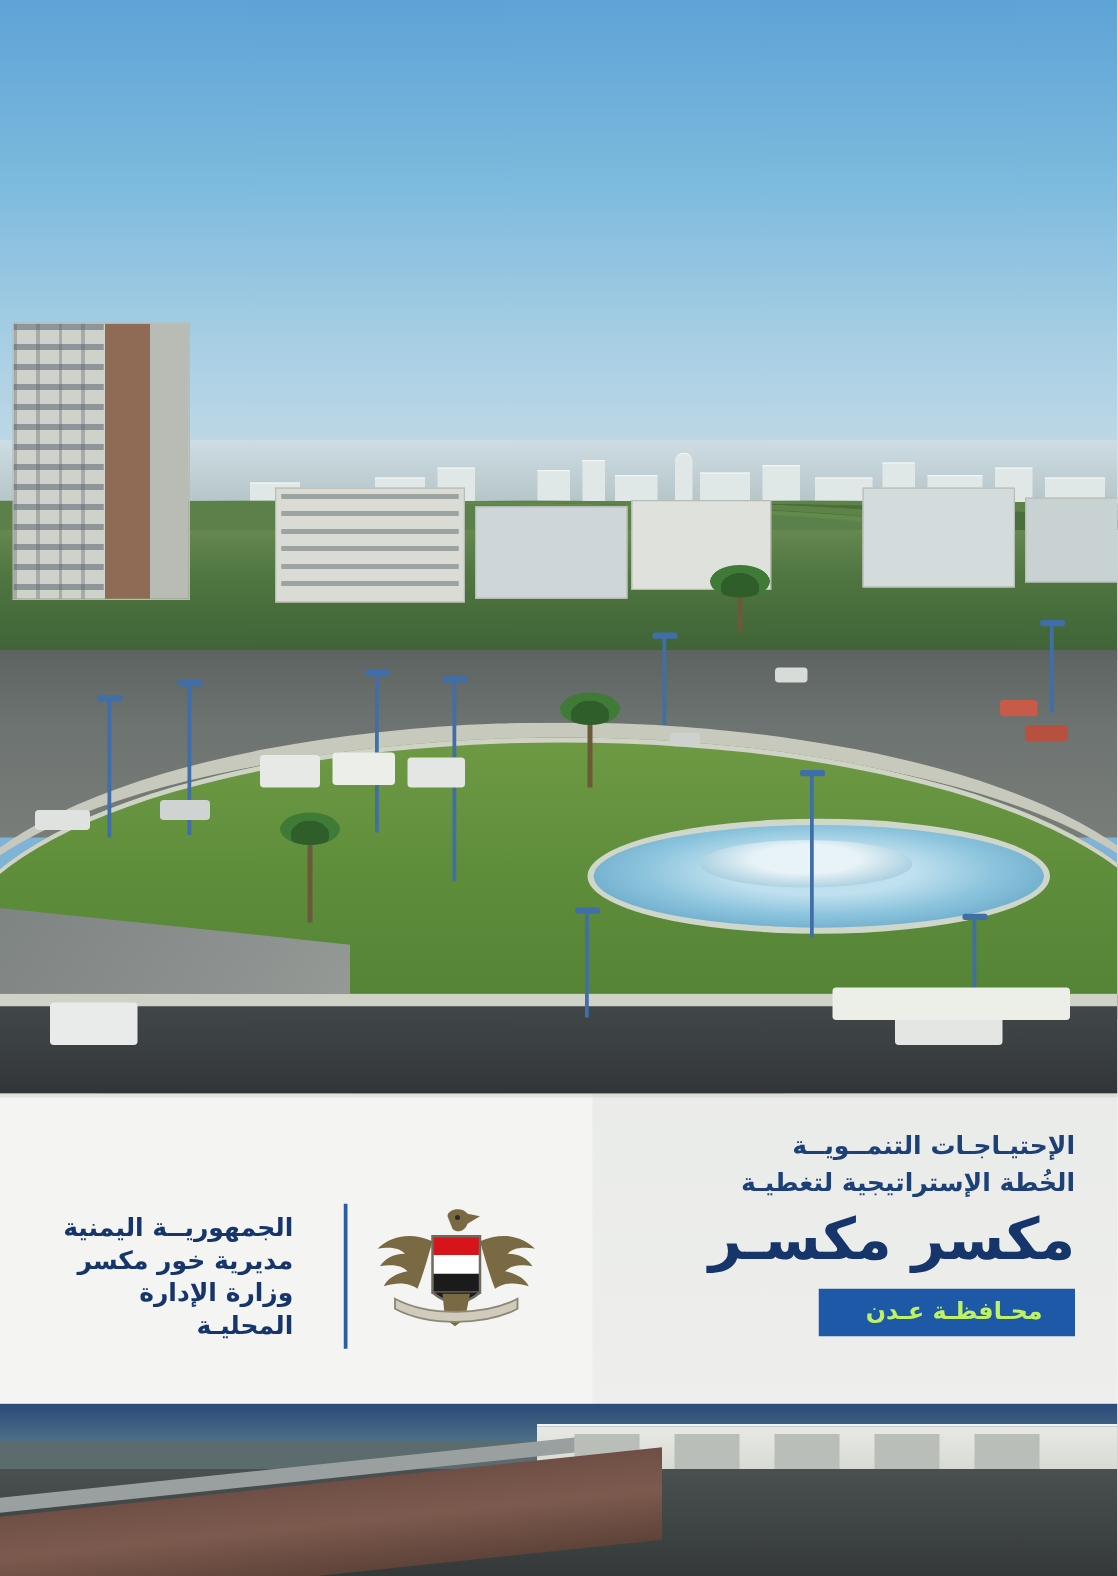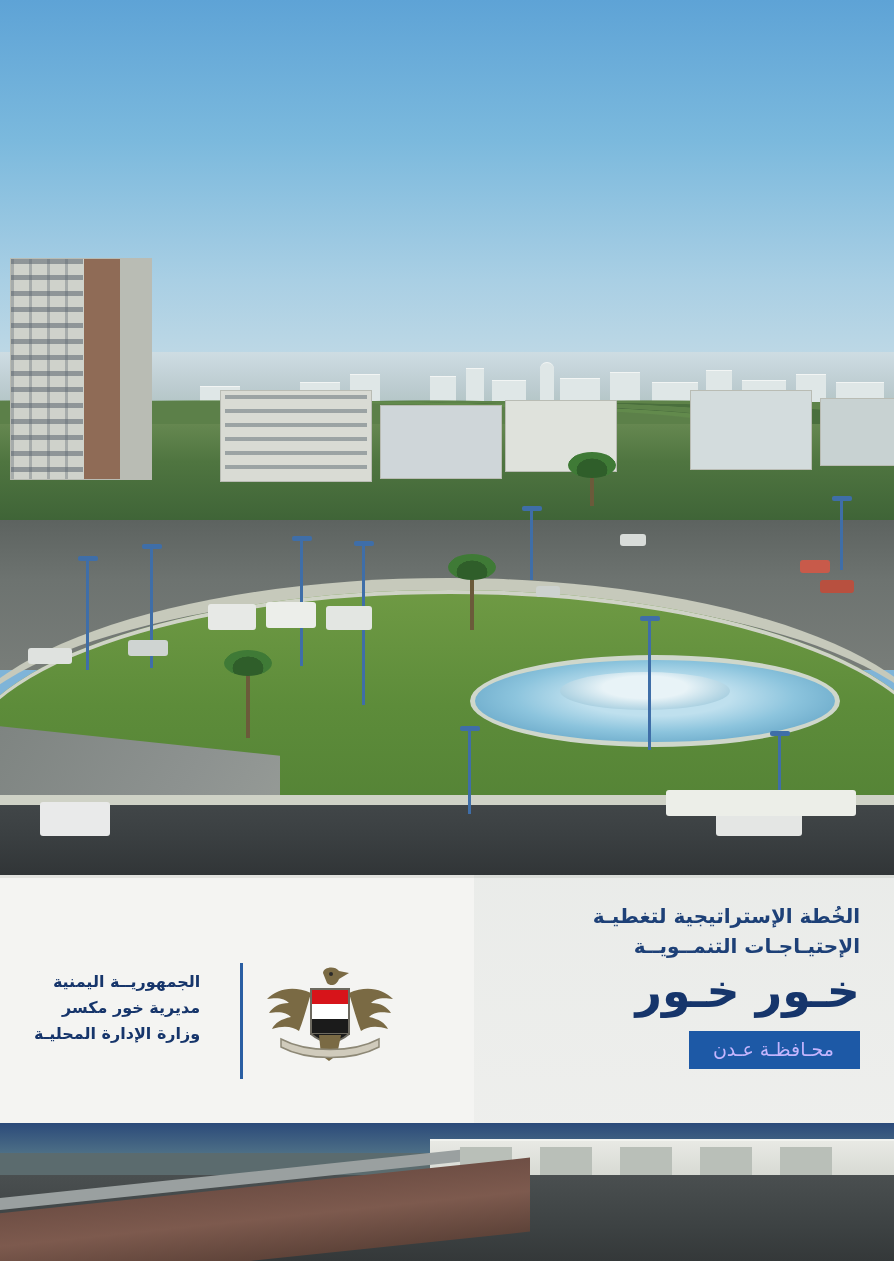--- a/index.html
+++ b/index.html
@@ -225,24 +225,24 @@
     line-height: 52px;
     font-weight: bold;
     color: #16356b;
     margin-top: 4px;
   }
   .title-big .l2 { display:block; }
 
   .gov-badge {
     display: inline-block;
     background: #1d59a6;
-    color: #c4b5fd;
+    color: #bef264;
     font-size: 19px;
-    font-weight: normal;
-    padding: 7px 26px 9px 24px;
+    font-weight: bold;
+    padding: 7px 26px 9px 38px;
     margin-top: 14px;
     letter-spacing: 1px;
   }
 
   .right-block {
     display: flex;
     align-items: flex-start;
     gap: 14px;
     margin-top: 62px;
     direction: rtl;
@@ -250,21 +250,21 @@
   .divider-v {
     width: 3px;
     height: 116px;
     background: #2a5ea3;
     margin-left: 26px;
     margin-right: 6px;
   }
   .ministry {
     text-align: right;
     color: #16356b;
-    font-size: 16px;
+    font-size: 20px;
     line-height: 26px;
     font-weight: bold;
     padding-top: 6px;
   }
 
   
   .emblem {
     position: relative;
     width: 132px;
     height: 104px;
@@ -379,24 +379,24 @@
     <div class="car" style="left:666px; top:790px; width:190px; height:26px; background:#eceee8;"></div>
   </div>
 
   <div class="band">
     <div class="band-top-line"></div>
     <div class="band-ghost"></div>
 
     <div class="band-inner">
 
       <div class="title-block">
+        <div class="title-small">الإحتيـاجـات التنمــويــة</div>
         <div class="title-small">الخُطة الإستراتيجية لتغطيـة</div>
-        <div class="title-small">الإحتيـاجـات التنمــويــة</div>
         <div class="title-big">
-          <span class="l2">خـور خـور</span>
+          <span class="l2">مكسر مكسـر</span>
         </div>
         <div class="gov-badge">محـافظـة عـدن</div>
       </div>
 
       <div class="right-block">
 
         <div class="emblem">
           <svg viewBox="0 0 132 104" width="132" height="104" aria-hidden="true">
 
             <g>

